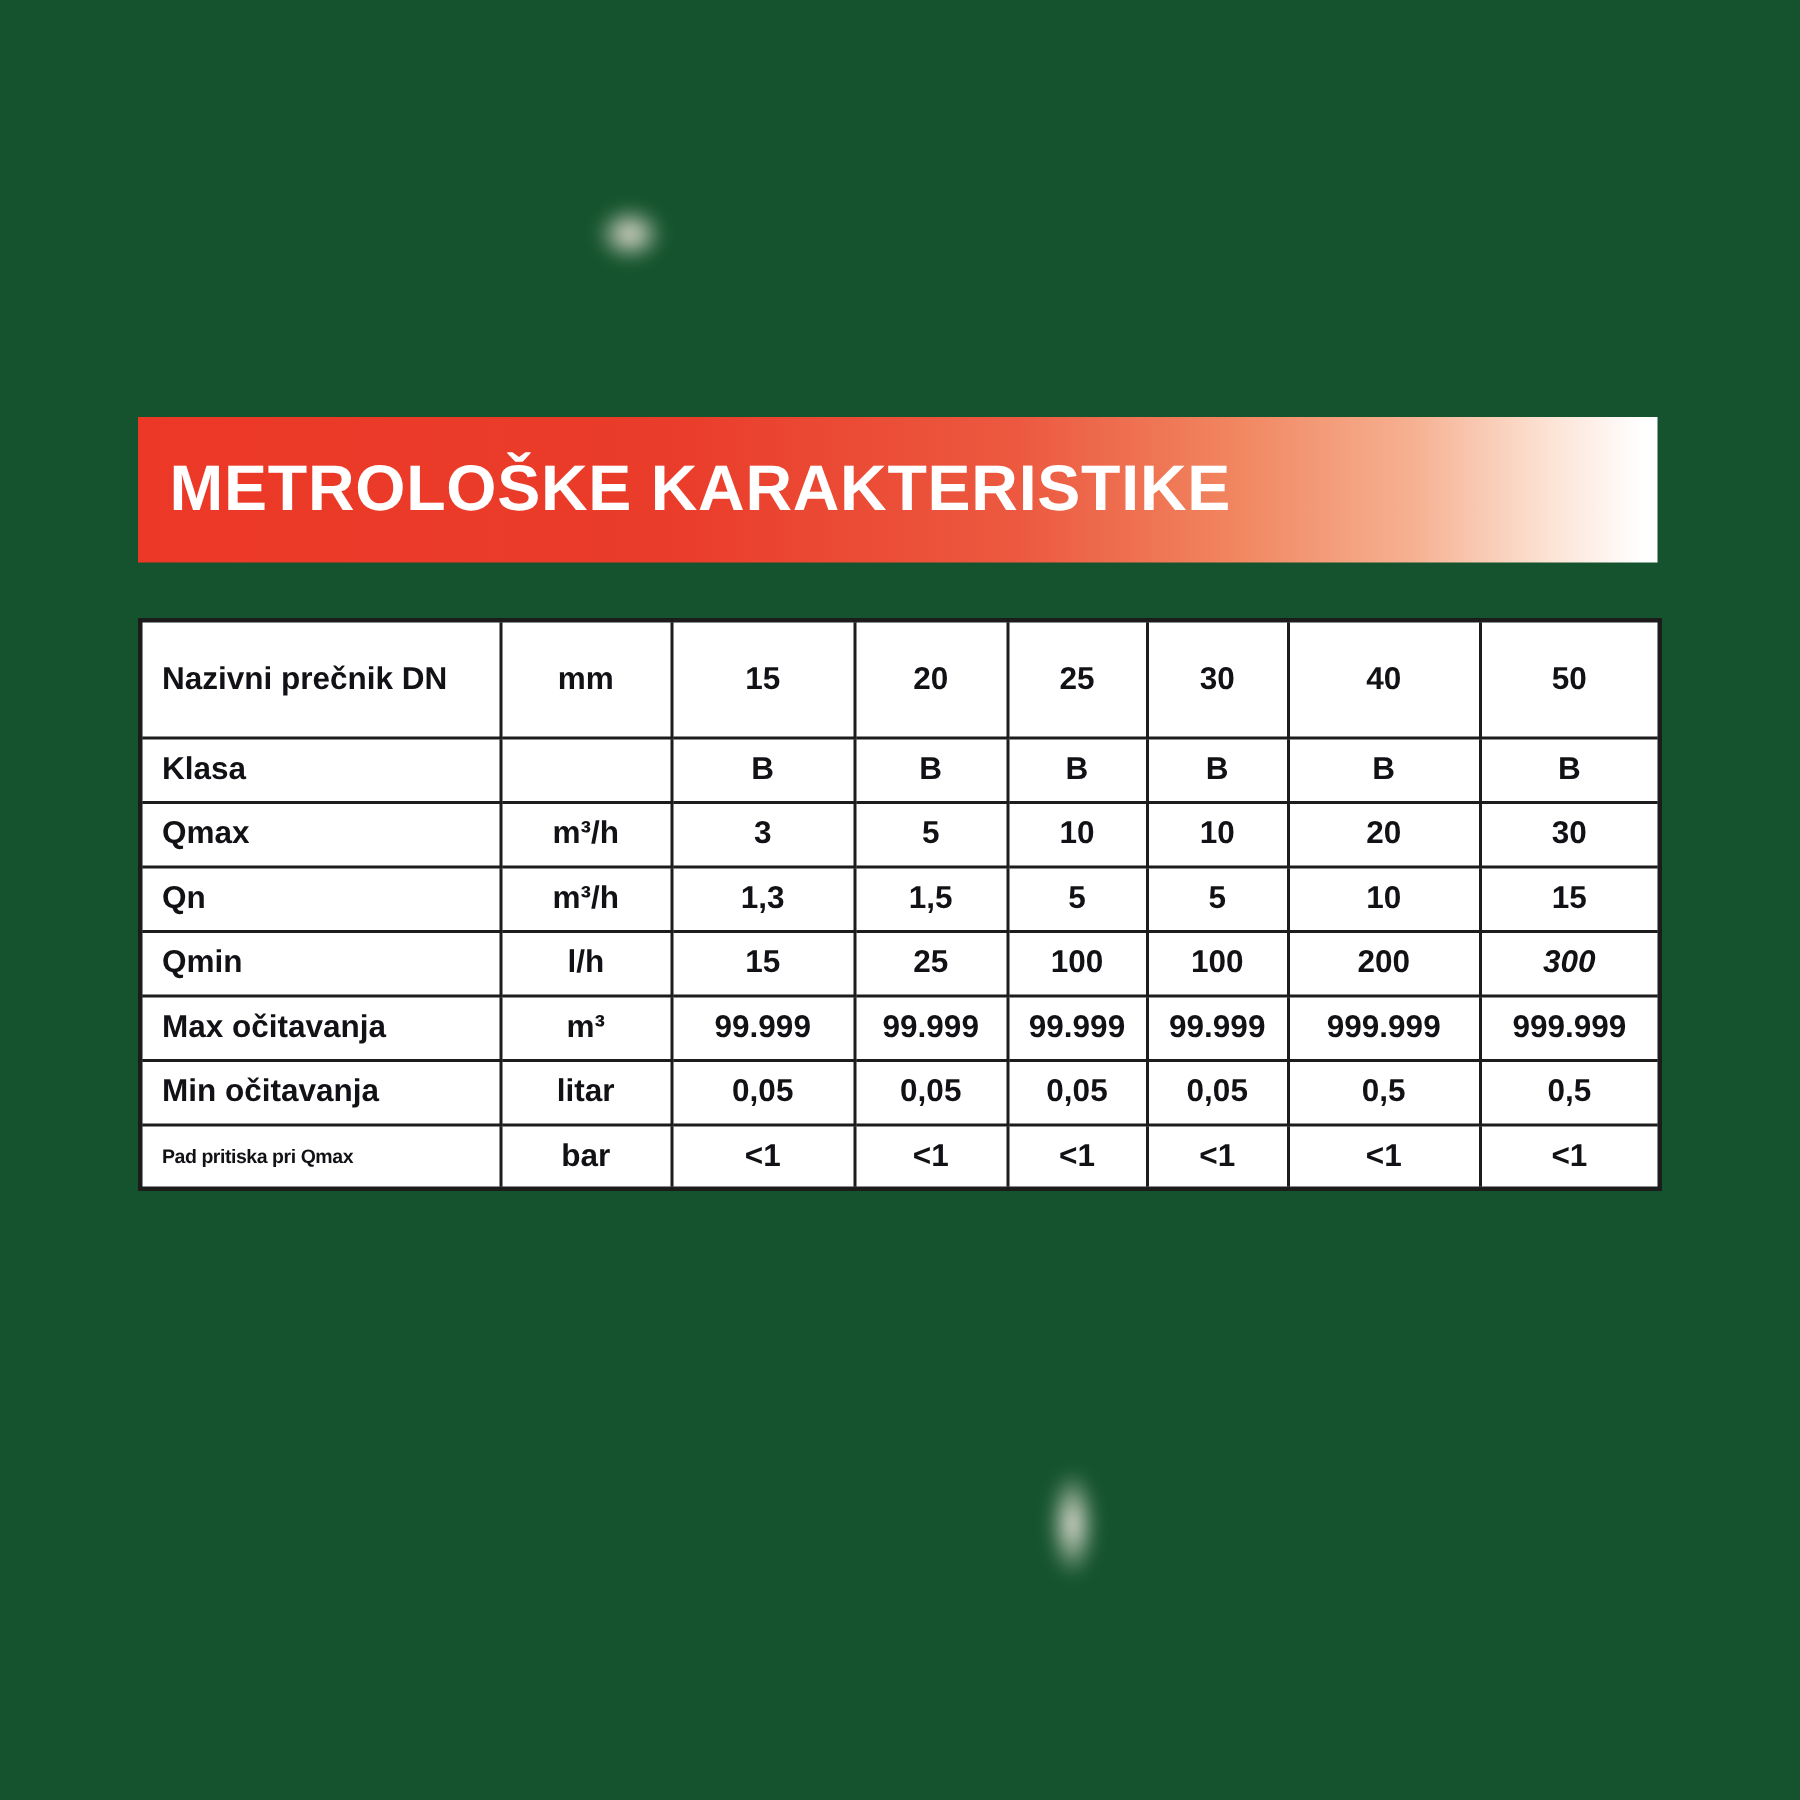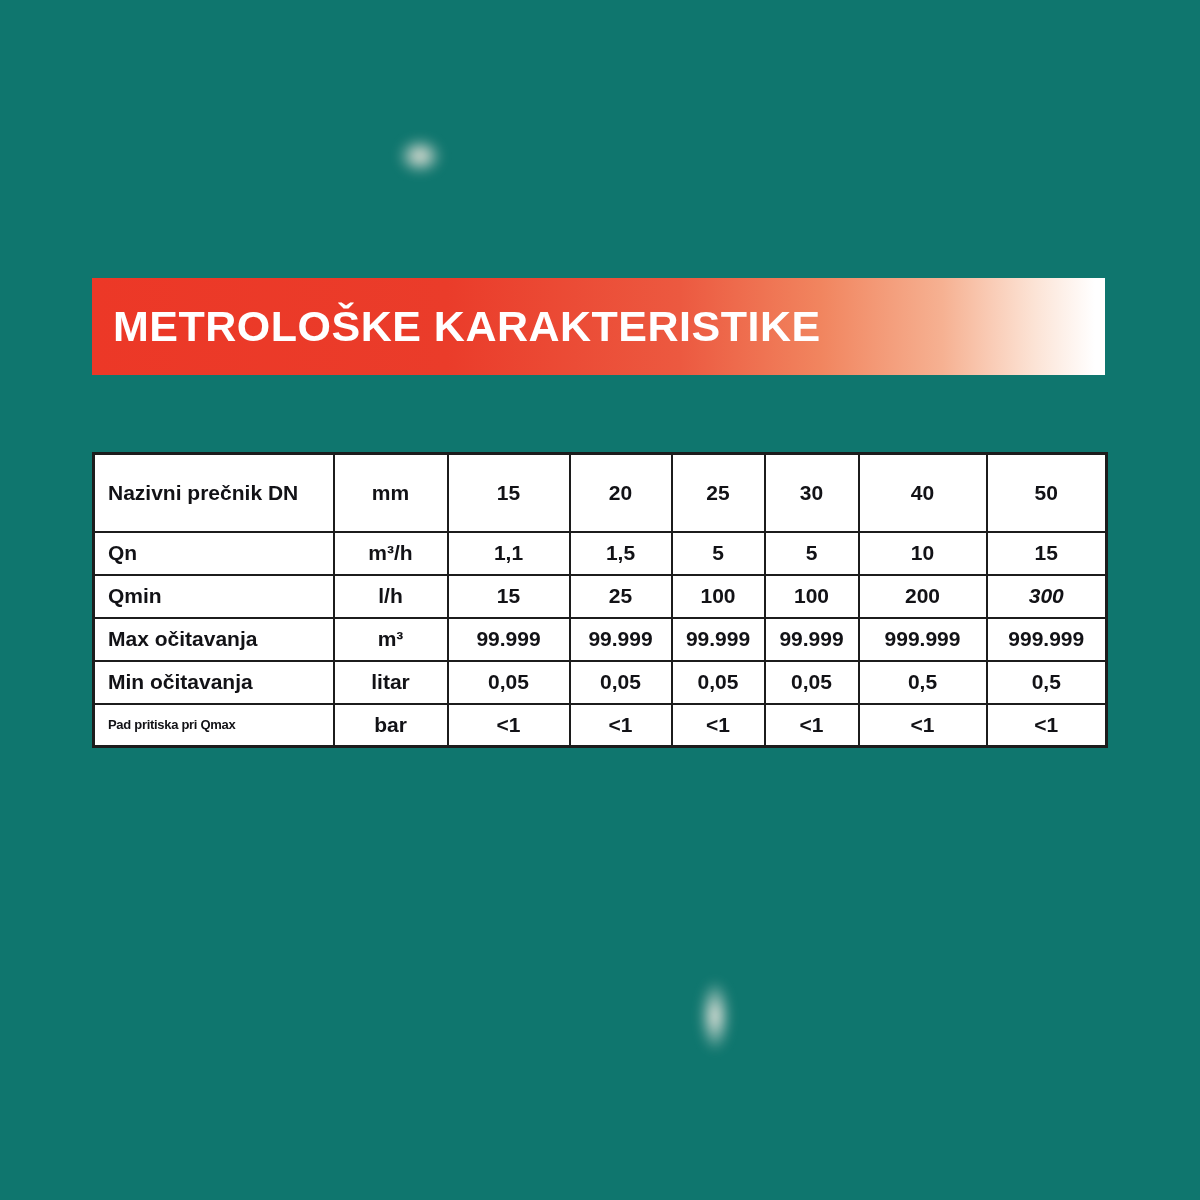--- a/index.html
+++ b/index.html
@@ -8,21 +8,21 @@
     width: 1200px;
     height: 1200px;
     background: #ffffff;
     font-family: "Liberation Sans", sans-serif;
     overflow: hidden;
   }
   .page {
     position: relative;
     width: 1200px;
     height: 1200px;
-    background: #0f766e;
+    background: #14532d;
   }
   
   .smudge {
     position: absolute;
     border-radius: 50%;
     filter: blur(6px);
     pointer-events: none;
   }
   .smudge-top {
     left: 398px; top: 138px; width: 44px; height: 36px;
@@ -44,21 +44,21 @@
     color: #ffffff;
     font-size: 43px;
     font-weight: 700;
     letter-spacing: 0.5px;
     padding-left: 21px;
     white-space: nowrap;
   }
   
   .spec-table-wrap {
     position: absolute;
-    left: 92px; top: 452px;
+    left: 92px; top: 412px;
     width: 1013px;
   }
   table.spec {
     border-collapse: collapse;
     table-layout: fixed;
     width: 1013px;
     background: #ffffff;
   }
   table.spec td {
     border: 2px solid #1c1c1c;
@@ -112,23 +112,43 @@
             <td class="label-cell" style="border-color: rgb(28, 28, 28);">Nazivni prečnik DN</td>
             <td class="unit-cell" style="border-color: rgb(28, 28, 28);">mm</td>
             <td class="value-cell" style="border-color: rgb(28, 28, 28);">15</td>
             <td class="value-cell" style="border-color: rgb(28, 28, 28);">20</td>
             <td class="value-cell" style="border-color: rgb(28, 28, 28);">25</td>
             <td class="value-cell" style="border-color: rgb(28, 28, 28);">30</td>
             <td class="value-cell" style="border-color: rgb(28, 28, 28);">40</td>
             <td class="value-cell" style="border-color: rgb(28, 28, 28);">50</td>
           </tr>
           <tr>
+            <td class="label-cell" style="border-color: rgb(28, 28, 28);">Klasa</td>
+            <td class="unit-cell" style="border-color: rgb(28, 28, 28);"></td>
+            <td class="value-cell" style="border-color: rgb(28, 28, 28);">B</td>
+            <td class="value-cell" style="border-color: rgb(28, 28, 28);">B</td>
+            <td class="value-cell" style="border-color: rgb(28, 28, 28);">B</td>
+            <td class="value-cell" style="border-color: rgb(28, 28, 28);">B</td>
+            <td class="value-cell" style="border-color: rgb(28, 28, 28);">B</td>
+            <td class="value-cell" style="border-color: rgb(28, 28, 28);">B</td>
+          </tr>
+          <tr>
+            <td class="label-cell" style="border-color: rgb(28, 28, 28);">Qmax</td>
+            <td class="unit-cell" style="border-color: rgb(28, 28, 28);">m³/h</td>
+            <td class="value-cell" style="border-color: rgb(28, 28, 28);">3</td>
+            <td class="value-cell" style="border-color: rgb(28, 28, 28);">5</td>
+            <td class="value-cell" style="border-color: rgb(28, 28, 28);">10</td>
+            <td class="value-cell" style="border-color: rgb(28, 28, 28);">10</td>
+            <td class="value-cell" style="border-color: rgb(28, 28, 28);">20</td>
+            <td class="value-cell" style="border-color: rgb(28, 28, 28);">30</td>
+          </tr>
+          <tr>
             <td class="label-cell" style="border-color: rgb(28, 28, 28);">Qn</td>
             <td class="unit-cell" style="border-color: rgb(28, 28, 28);">m³/h</td>
-            <td class="value-cell" style="border-color: rgb(28, 28, 28);">1,1</td>
+            <td class="value-cell" style="border-color: rgb(28, 28, 28);">1,3</td>
             <td class="value-cell" style="border-color: rgb(28, 28, 28);">1,5</td>
             <td class="value-cell" style="border-color: rgb(28, 28, 28);">5</td>
             <td class="value-cell" style="border-color: rgb(28, 28, 28);">5</td>
             <td class="value-cell" style="border-color: rgb(28, 28, 28);">10</td>
             <td class="value-cell" style="border-color: rgb(28, 28, 28);">15</td>
           </tr>
           <tr>
             <td class="label-cell" style="border-color: rgb(28, 28, 28);">Qmin</td>
             <td class="unit-cell" style="border-color: rgb(28, 28, 28);">l/h</td>
             <td class="value-cell" style="border-color: rgb(28, 28, 28);">15</td>

